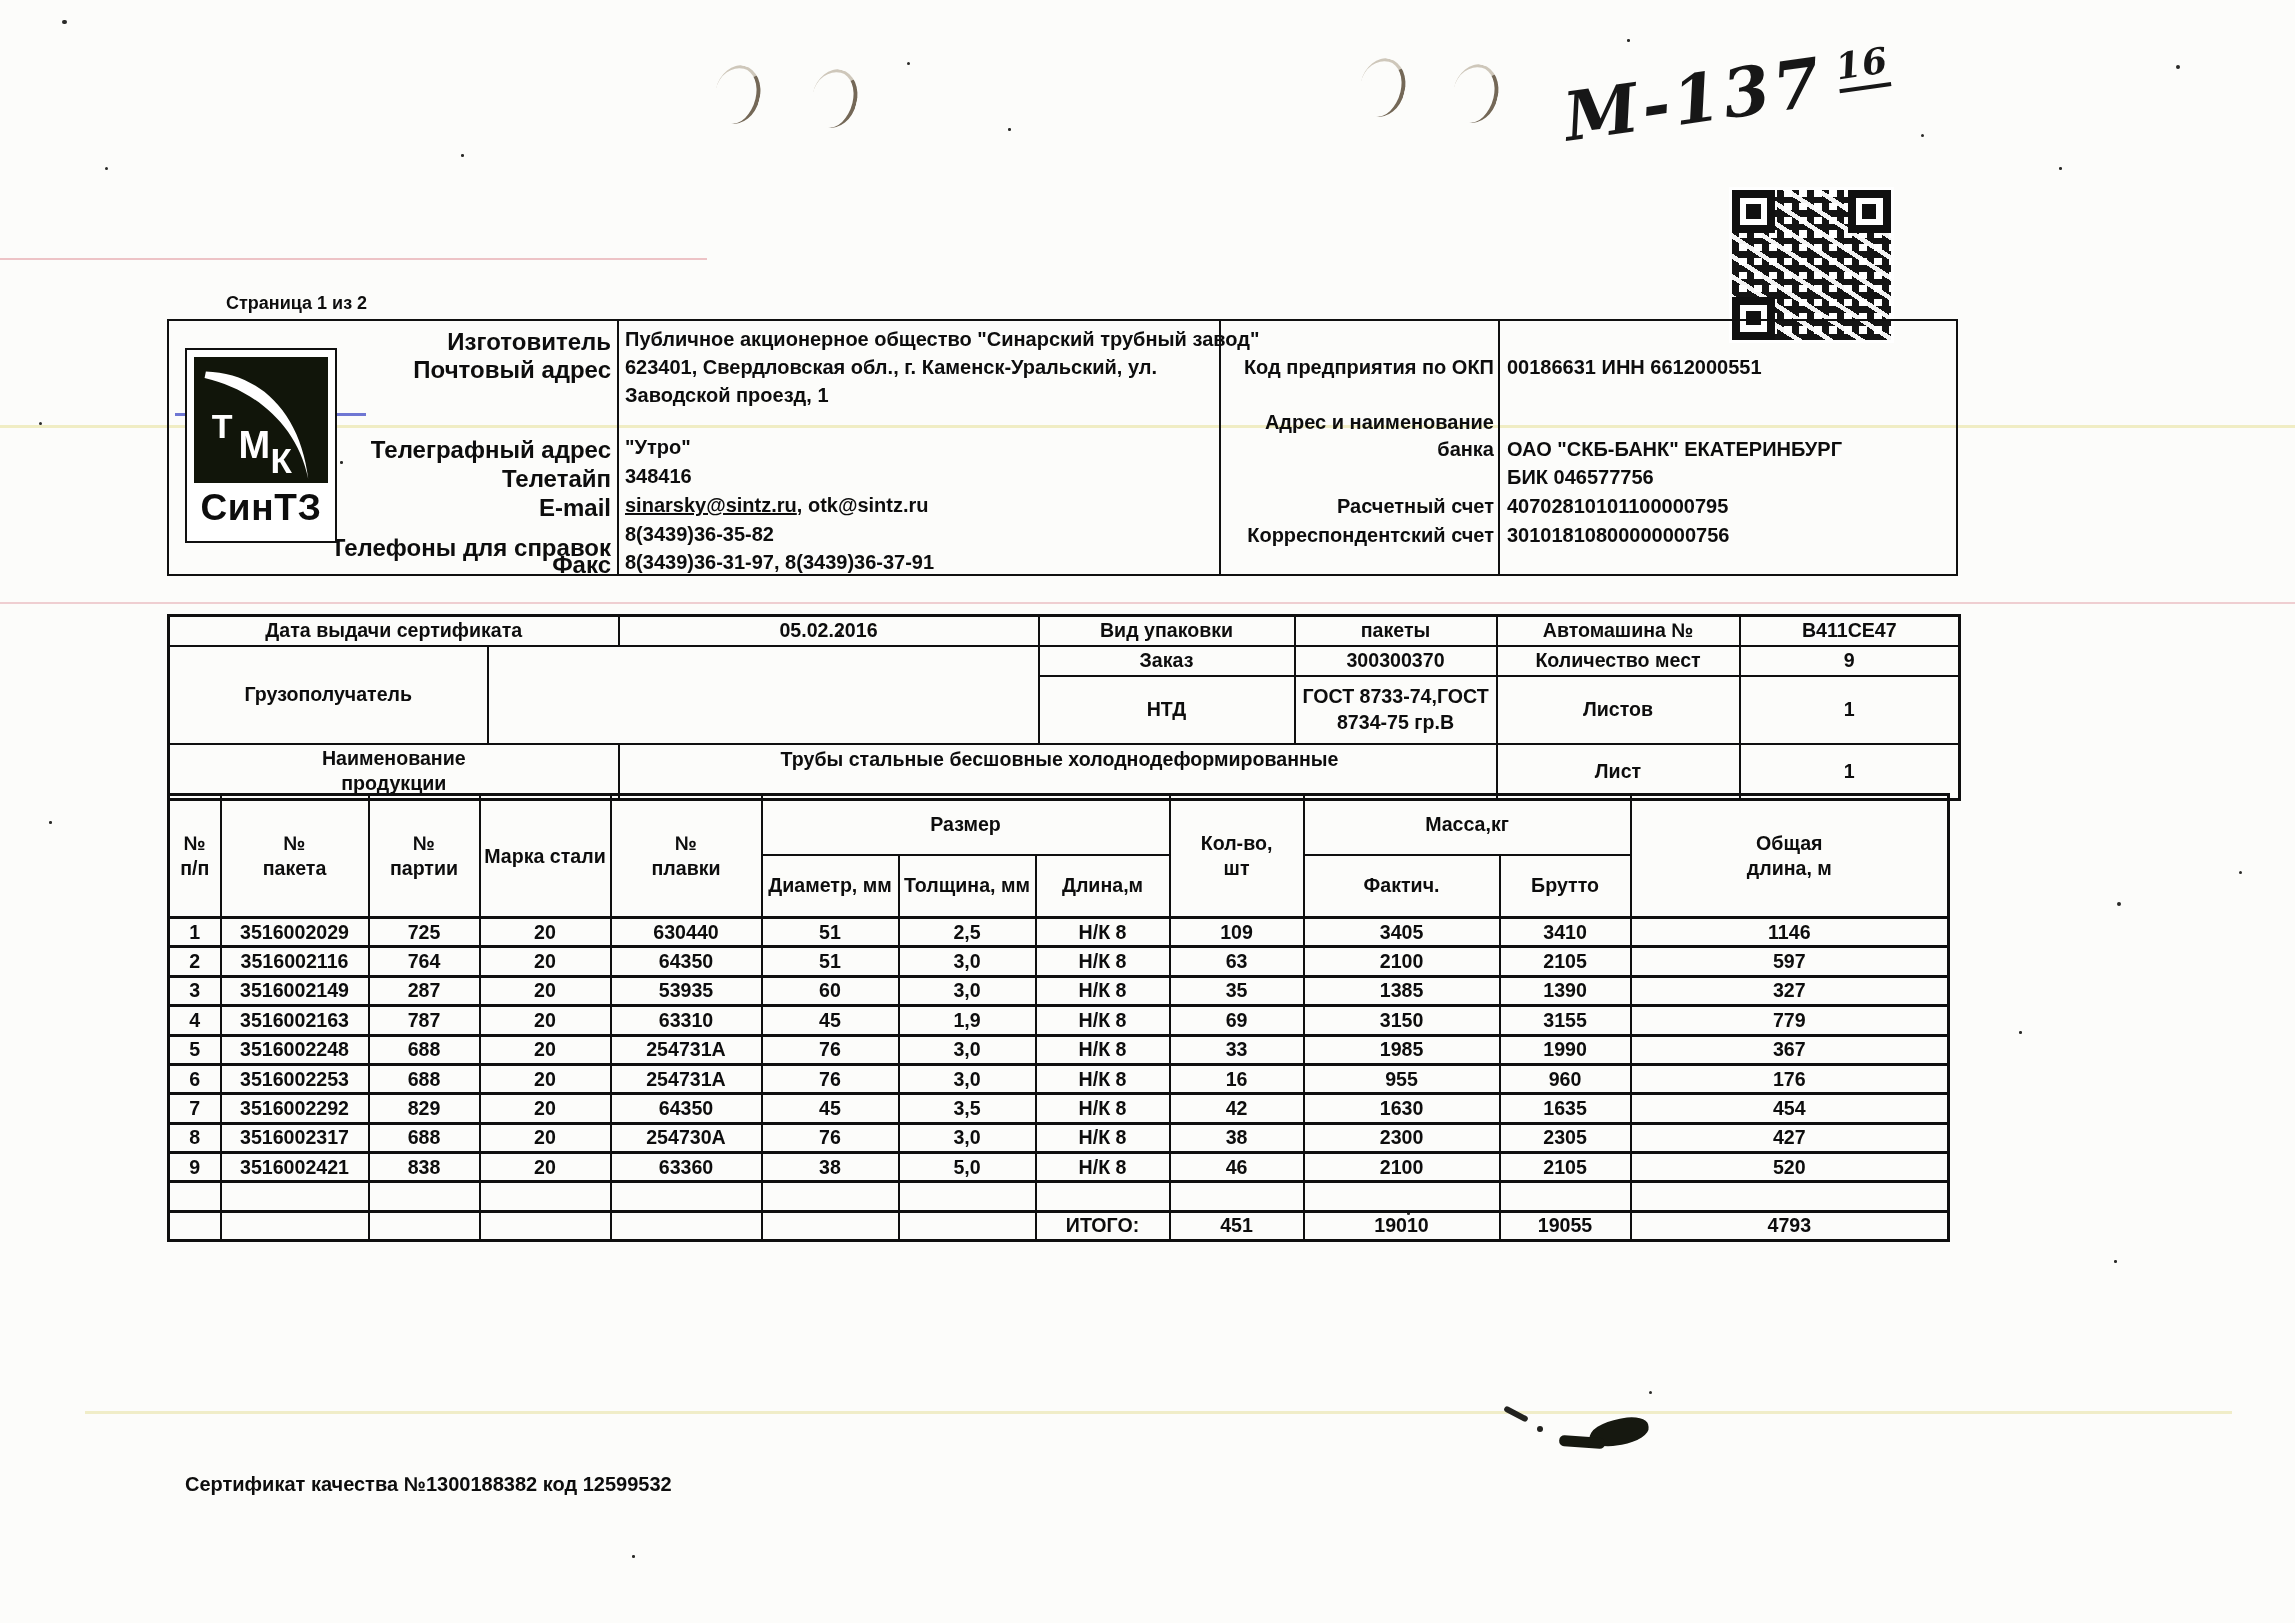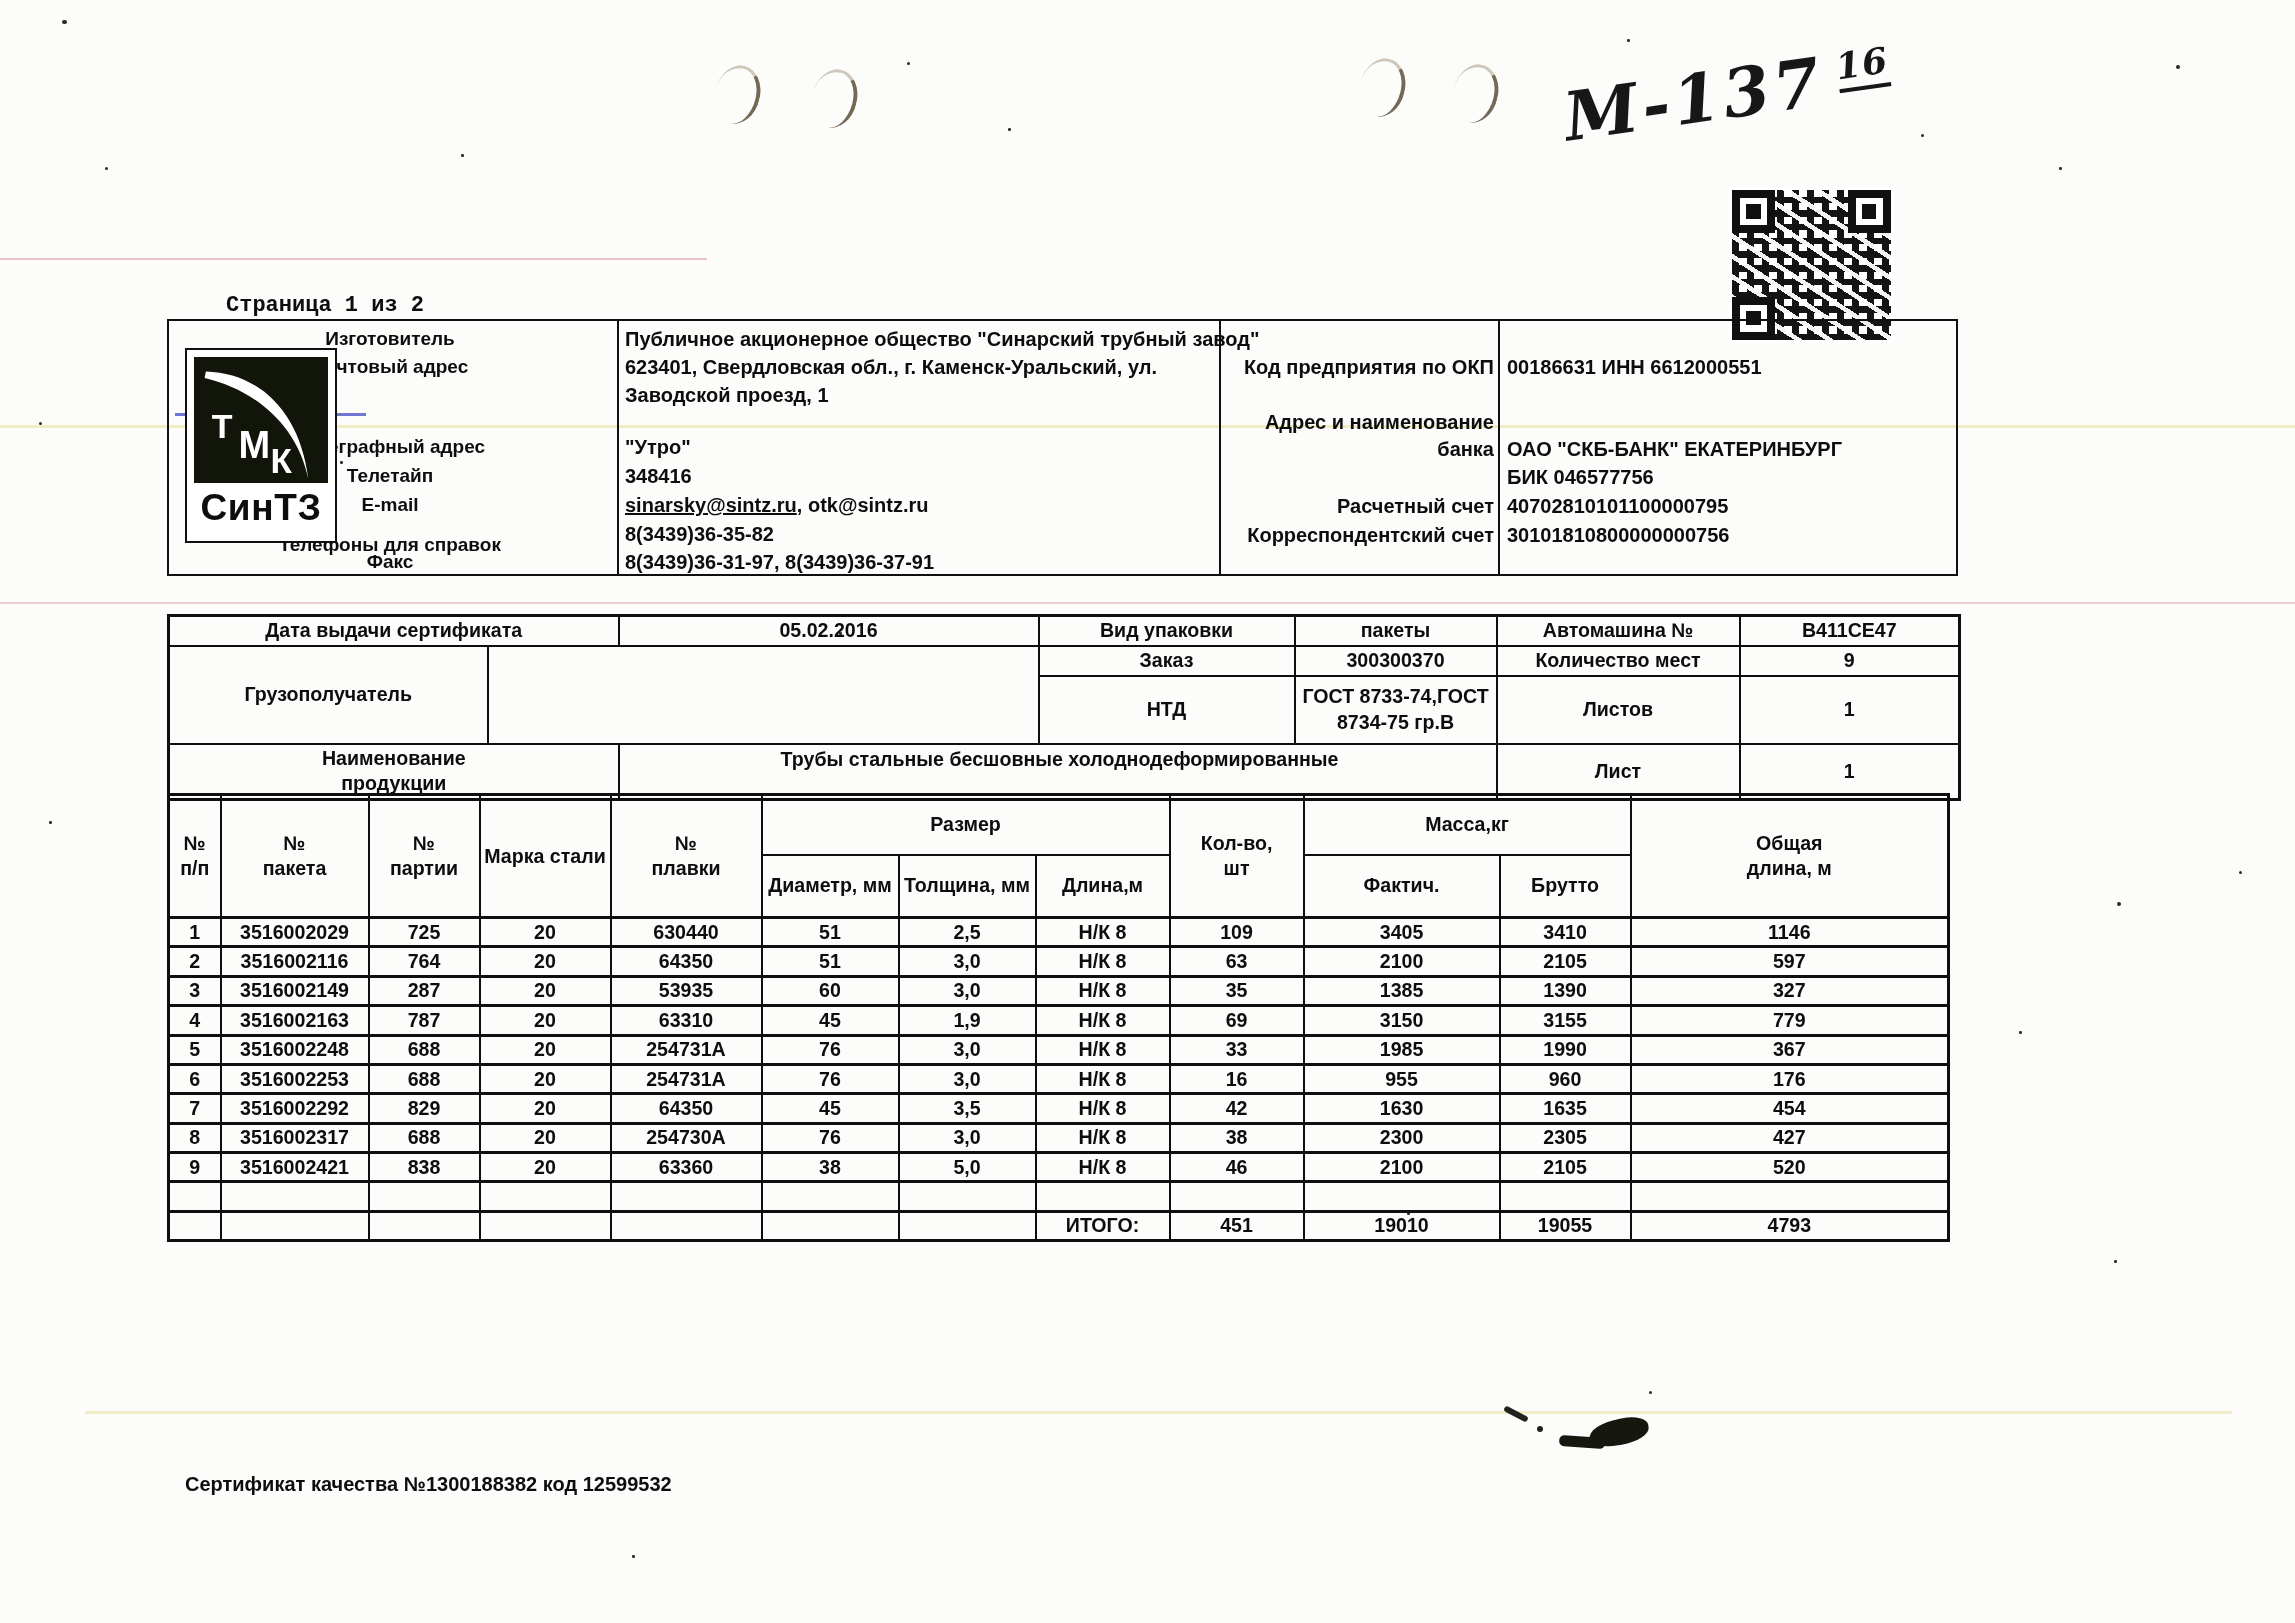--- a/index.html
+++ b/index.html
@@ -34,21 +34,21 @@
        repeating-linear-gradient(0deg,  #141414 0 6.5px, transparent 6.5px 13.7px),
        repeating-linear-gradient(90deg, #141414 0 7.2px, transparent 7.2px 15px);}
   .fp{position:absolute;width:43px;height:43px;border:8.5px solid #101010;background:#fff;box-sizing:border-box;}
   .fp::after{content:"";position:absolute;left:5.9px;top:5.9px;width:14.4px;height:14.4px;background:#101010;}
   .fp.tl{left:3.3px;top:3.3px}.fp.tr{right:3.3px;top:3.3px}.fp.bl{left:3.3px;bottom:3.3px}
 
   
   .hdr{position:absolute;left:167px;top:319px;width:1791px;height:257px;
        border:2.6px solid #101010;box-sizing:border-box;}
   .vdiv{position:absolute;top:0;bottom:0;width:2px;background:#101010;}
-  .hdr .fl{position:absolute;width:442px;left:0;text-align:center;font-size:19px;font-weight:700;white-space:nowrap;}
+  .hdr .fl{position:absolute;width:442px;left:0;text-align:right;font-size:24px;font-weight:700;white-space:nowrap;}
   .hdr .fv{position:absolute;left:456px;font-size:20px;font-weight:700;white-space:nowrap;}
   .hdr .bl{position:absolute;left:1055px;width:270px;text-align:right;font-size:20px;font-weight:700;white-space:nowrap;}
   .hdr .bv{position:absolute;left:1338px;font-size:20px;font-weight:700;white-space:nowrap;}
   .u{text-decoration:underline;}
 
   
   .logo{position:absolute;left:185px;top:348px;width:152px;height:195px;
         border:2.6px solid #101010;background:#fff;box-sizing:border-box;}
   .logoblack{position:absolute;left:6.5px;top:6.5px;width:134px;height:126px;background:#11150a;overflow:hidden;}
   .logoblack span{position:absolute;color:#fff;font-weight:700;font-family:"Liberation Sans",sans-serif;}
@@ -65,21 +65,21 @@
   .infotable td{border:2px solid #0f0f0f;font-size:19.6px;font-weight:700;text-align:center;
                 vertical-align:middle;padding:1.3px 3.9px;overflow:hidden;}
   .maintable{position:absolute;left:167px;top:793px;width:1782px;border:3.3px solid #0f0f0f;}
   .maintable th{border:2px solid #0f0f0f;font-size:19.6px;font-weight:700;text-align:center;
                 vertical-align:middle;padding:1.3px 2.6px;overflow:hidden;}
   .maintable td{border:2px solid #0f0f0f;border-top-width:3.3px;font-size:19.6px;font-weight:700;
                 text-align:center;vertical-align:middle;padding:0.7px 2.6px;height:25px;overflow:hidden;}
   .prewrap{white-space:pre-line;line-height:1.3;}
   .leftcell{text-align:center;vertical-align:top !important;padding-left:7.9px !important;padding-top:3.9px !important;}
 
-  .pgind{position:absolute;left:226px;top:293px;font-size:22px;font-weight:700;font-family:Liberation Mono, monospace;}
+  .pgind{position:absolute;left:226px;top:293px;font-size:18px;font-weight:700;}
   .footer{position:absolute;left:185px;top:1473px;font-size:20px;font-weight:700;}
 </style>
 </head>
 <body>
 
 <div class="page">
 
   <div class="cres" style="left:715px;top:65px;"></div>
   <div class="cres" style="left:812px;top:69px;"></div>
   <div class="cres" style="left:1360px;top:58px;"></div>

